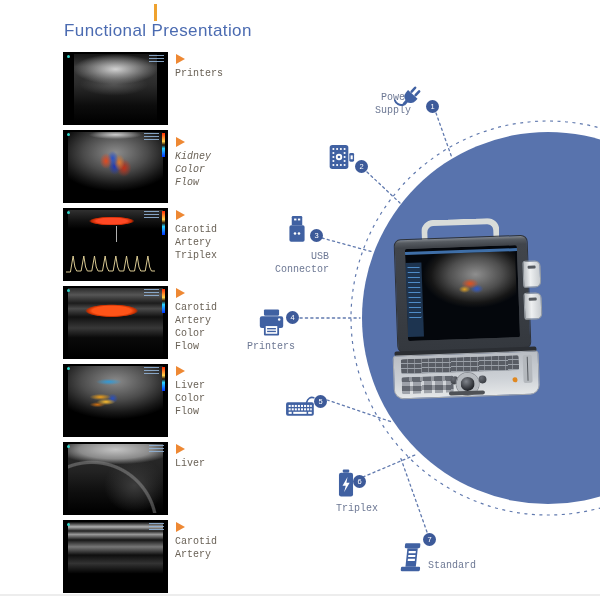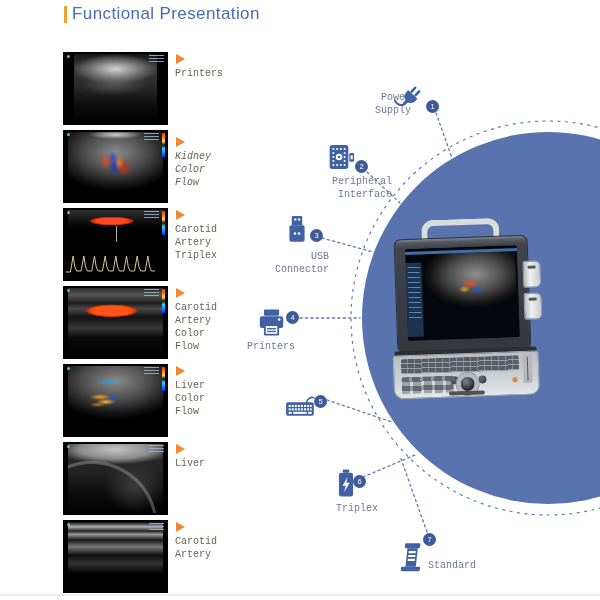--- a/index.html
+++ b/index.html
@@ -1,21 +1,21 @@
 <!DOCTYPE html>
 <html><head>
 <meta charset="utf-8">
 <style>
   html,body{margin:0;padding:0;}
   body{width:600px;height:600px;background:#fff;overflow:hidden;position:relative;
        font-family:"Liberation Sans",sans-serif;}
   #stage{position:absolute;inset:0;width:600px;height:600px;}
 
   
-  .hdr{position:absolute;left:64px;top:4px;z-index:5;display:flex;align-items:center;}
+  .hdr{position:absolute;left:64px;top:4px;z-index:5;display:flex;align-items:center;flex-direction:column;}
   .hdr-bar{width:3px;height:17px;background:#efa22f;margin-right:5px;}
   .hdr-title{font-size:17px;color:#4b6bb1;letter-spacing:.4px;}
 
   
   #decor{position:absolute;left:0;top:0;z-index:1;}
   .dotline{stroke:#6079ae;stroke-width:1.3;stroke-dasharray:2.2 3.2;stroke-linecap:round;}
 
   
   .thumb{position:absolute;left:63px;width:105px;height:73px;background:#000;z-index:3;}
   .scan{position:absolute;inset:2px 5px;background-color:#000;background-repeat:no-repeat;}
@@ -262,22 +262,20 @@
       <rect x="9.2" y="1.5" width="1.8" height="5.5" rx=".9"></rect>
       <rect x="13" y="1.5" width="1.8" height="5.5" rx=".9"></rect>
       <path d="M7.5 7h9v2.2a4.5 4.5 0 0 1-9 0z"></path>
       <rect x="10.9" y="13.2" width="2.2" height="3.4"></rect>
       <path d="M12 16.8c-1.5 2.5-4.5 3-6.5 1.8" fill="none" stroke="#4061a2" stroke-width="1.4" stroke-linecap="round"></path>
     </g>
       </svg>
   </div>
   <div class="badge" id="fb0">1</div>
 
-  <div class="f-label" id="fl1">Peripheral
-Interface</div>
   <div class="f-icon" id="fi1">
     <svg width="32" height="32" viewBox="0 0 24 24">
         <g class="ic">
       <rect x="3.5" y="3" width="14" height="18" rx="2"></rect>
       <rect x="18.2" y="9" width="3.6" height="6.5" rx="1"></rect>
       <rect x="19.2" y="10.8" width="1.6" height="2.9" fill="#fff"></rect>
       <circle cx="10.5" cy="12" r="2.4" fill="#fff"></circle>
           <circle cx="10.5" cy="12" r="1" fill="#4061a2"></circle>
       <g fill="#fff">
         <circle cx="6.3" cy="6" r=".8"></circle>

